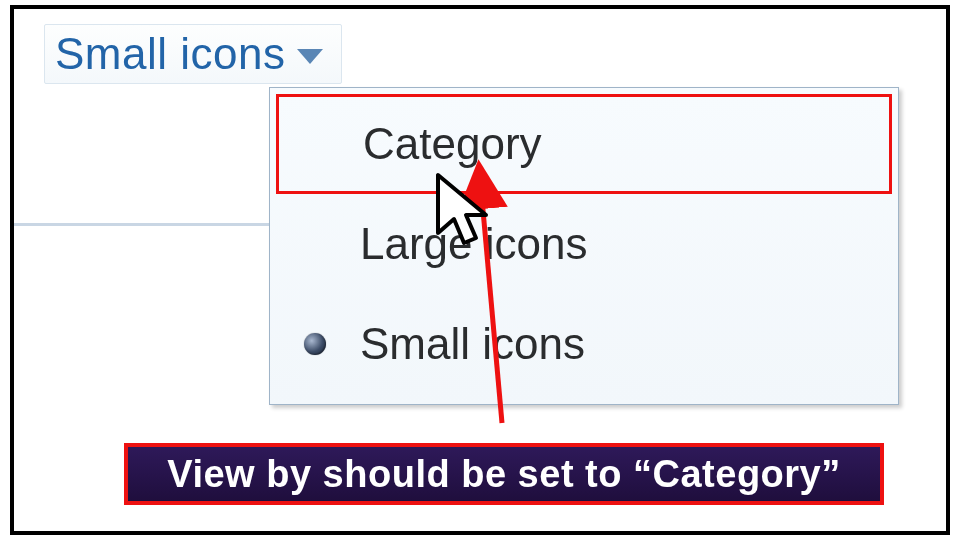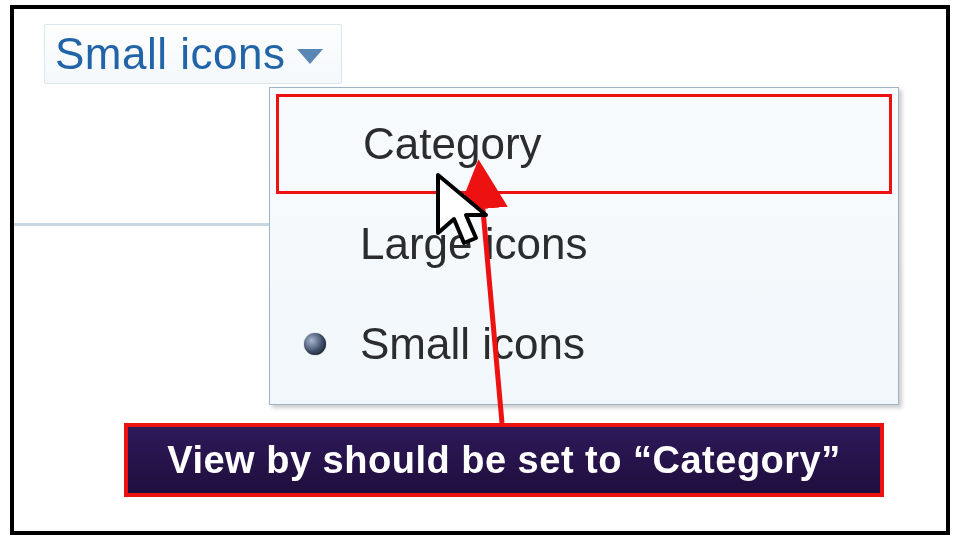--- a/index.html
+++ b/index.html
@@ -103,23 +103,23 @@
       pointer-events: none;
     }
     .arrow-svg {
       position: absolute;
       pointer-events: none;
       z-index: 40;
     }
     .callout {
       position: absolute;
       left: 110px;
-      top: 414px;
+      top: 434px;
       width: 760px;
-      height: 74px;
+      height: 62px;
       background: #2c1453;
       background: linear-gradient(#2e1959, #1f0e3d);
       border: 4px solid #e11;
       display: flex;
       align-items: center;
       justify-content: center;
       z-index: 60;
       text-align: right;
     }
     .callout-text {

